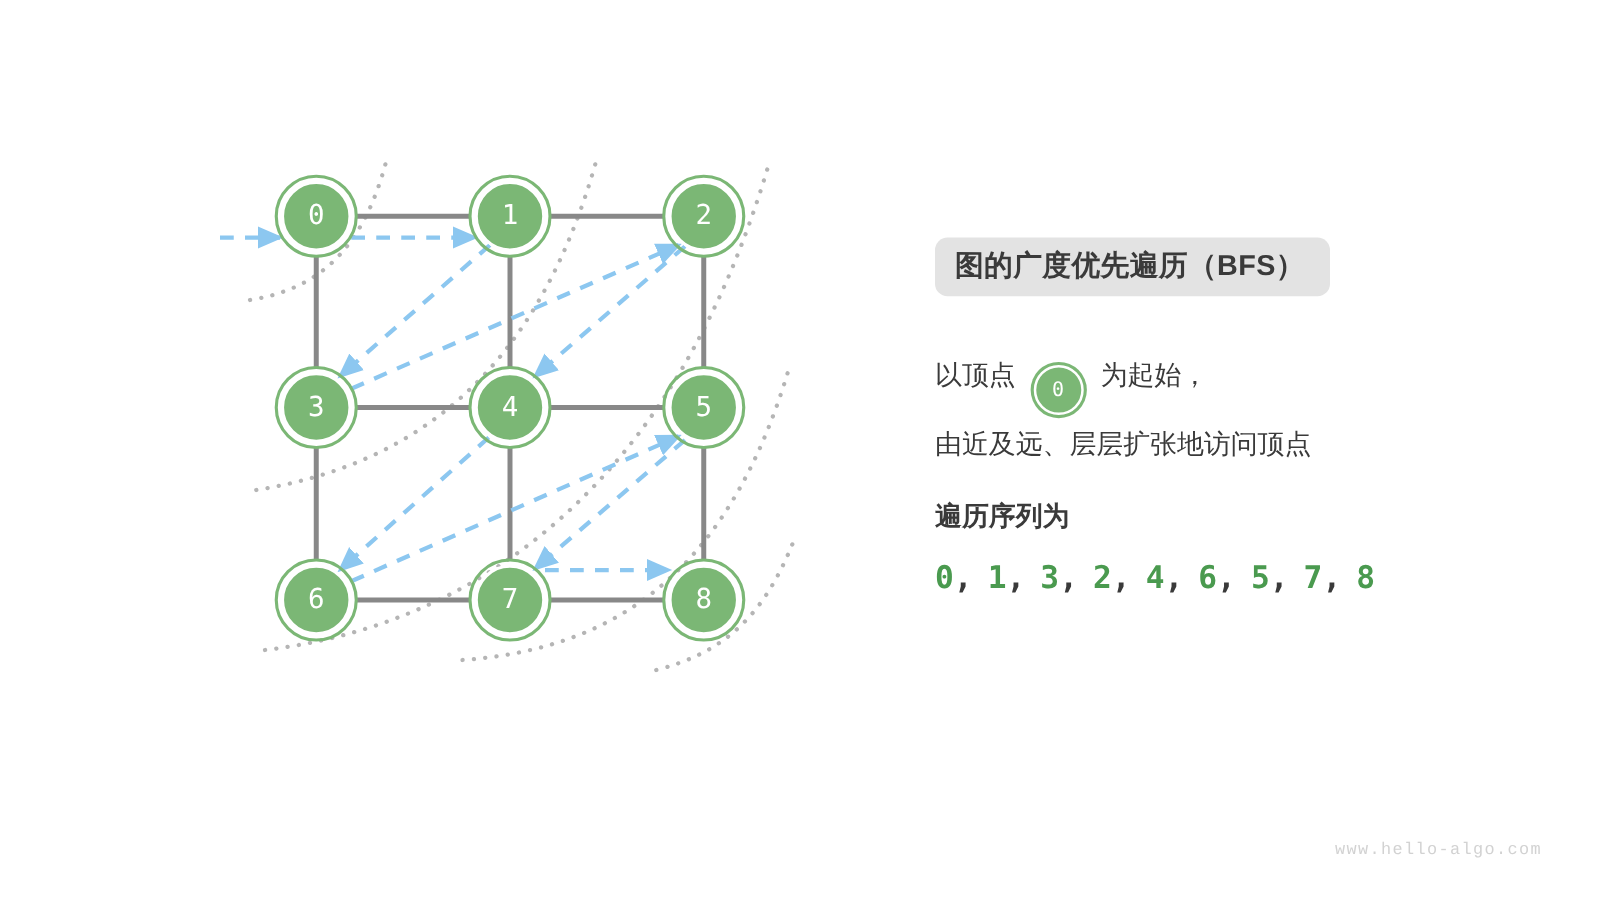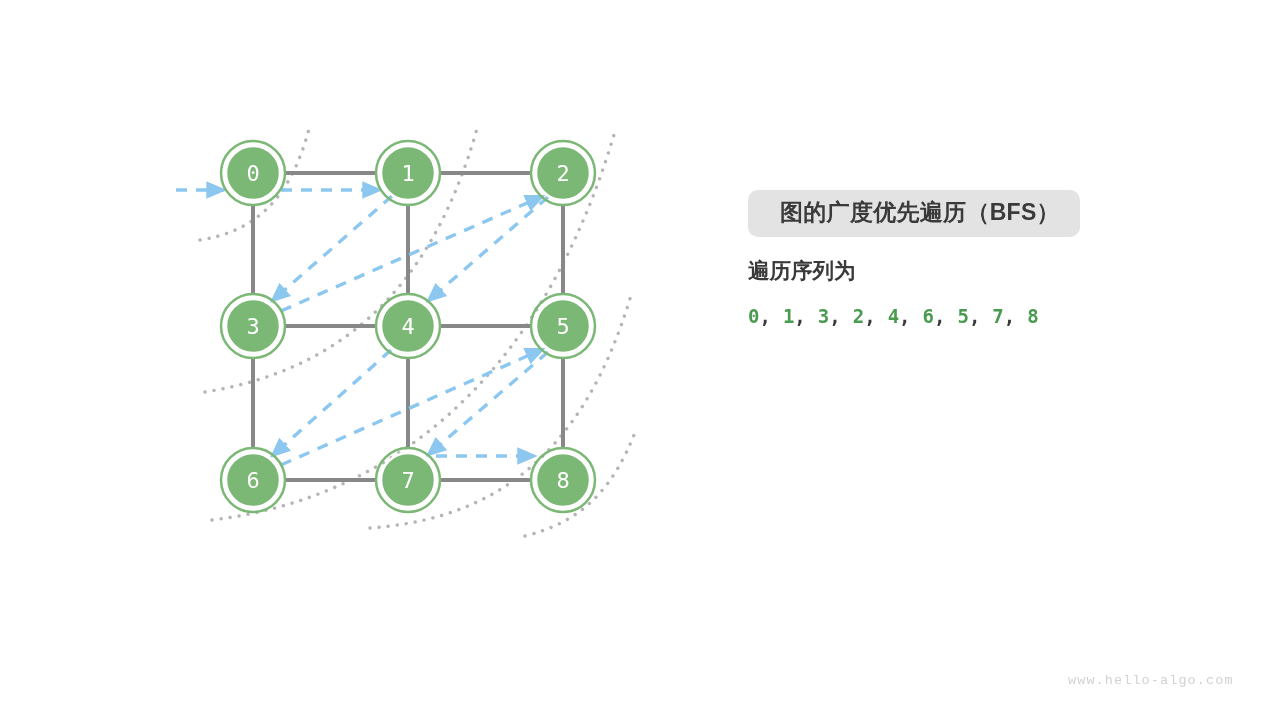--- a/index.html
+++ b/index.html
@@ -28,21 +28,21 @@
     position: absolute;
     left: 748px;
     top: 190px;
     width: 460px;
   }
 
   .title-badge {
     display: inline-block;
     background: #e3e3e3;
     border-radius: 10px;
-    padding: 11px 20px 13px 32px;
+    padding: 11px 20px 13px 16px;
     font-size: 23px;
     font-weight: bold;
     color: #3a3a3a;
     letter-spacing: 0.3px;
     line-height: 1;
     white-space: nowrap;
   }
 
   .body-block {
     margin-top: 40px;
@@ -75,21 +75,21 @@
     margin-top: 24px;
     font-size: 21.5px;
     font-weight: bold;
     color: #3a3a3a;
     line-height: 1;
   }
 
   .seq-row {
     margin-top: 24px;
     font-family: "DejaVu Sans Mono", "Liberation Mono", monospace;
-    font-size: 19px;
+    font-size: 25px;
     font-weight: bold;
     color: #4a9a4f;
     white-space: nowrap;
     line-height: 1;
   }
   .seq-num { color: #4a9a4f; }
   .seq-comma { color: #3a3a3a; margin-right: 12px; }
 
   .watermark {
     position: absolute;
@@ -192,19 +192,23 @@
       <circle cx="563" cy="480" r="32" fill="none" stroke="#7bb775" stroke-width="2.5"></circle>
       <circle cx="563" cy="480" r="27" fill="#7bb775" stroke="#ffffff" stroke-width="2.5"></circle>
       <text x="563" y="480" text-anchor="middle" dominant-baseline="central" fill="#ffffff" font-family="DejaVu Sans Mono, Liberation Mono, monospace" font-size="22">8</text>
     </g>
   </g>
 </svg>
 
 <div class="panel">
   <div class="title-badge">图的广度优先遍历（BFS）</div>
 
+  <div class="body-block">
+    <span class="body-line"><span>以顶点</span><span class="inline-node">0</span><span>为起始，</span></span>
+    <span class="body-line">由近及远、层层扩张地访问顶点</span>
+  </div>
 
   <div class="seq-heading">遍历序列为</div>
 
   <div class="seq-row"><span class="seq-num">0</span><span class="seq-comma">,</span><span class="seq-num">1</span><span class="seq-comma">,</span><span class="seq-num">3</span><span class="seq-comma">,</span><span class="seq-num">2</span><span class="seq-comma">,</span><span class="seq-num">4</span><span class="seq-comma">,</span><span class="seq-num">6</span><span class="seq-comma">,</span><span class="seq-num">5</span><span class="seq-comma">,</span><span class="seq-num">7</span><span class="seq-comma">,</span><span class="seq-num">8</span></div>
 </div>
 
 <div class="watermark">www.hello-algo.com</div>
 
 </body></html>

